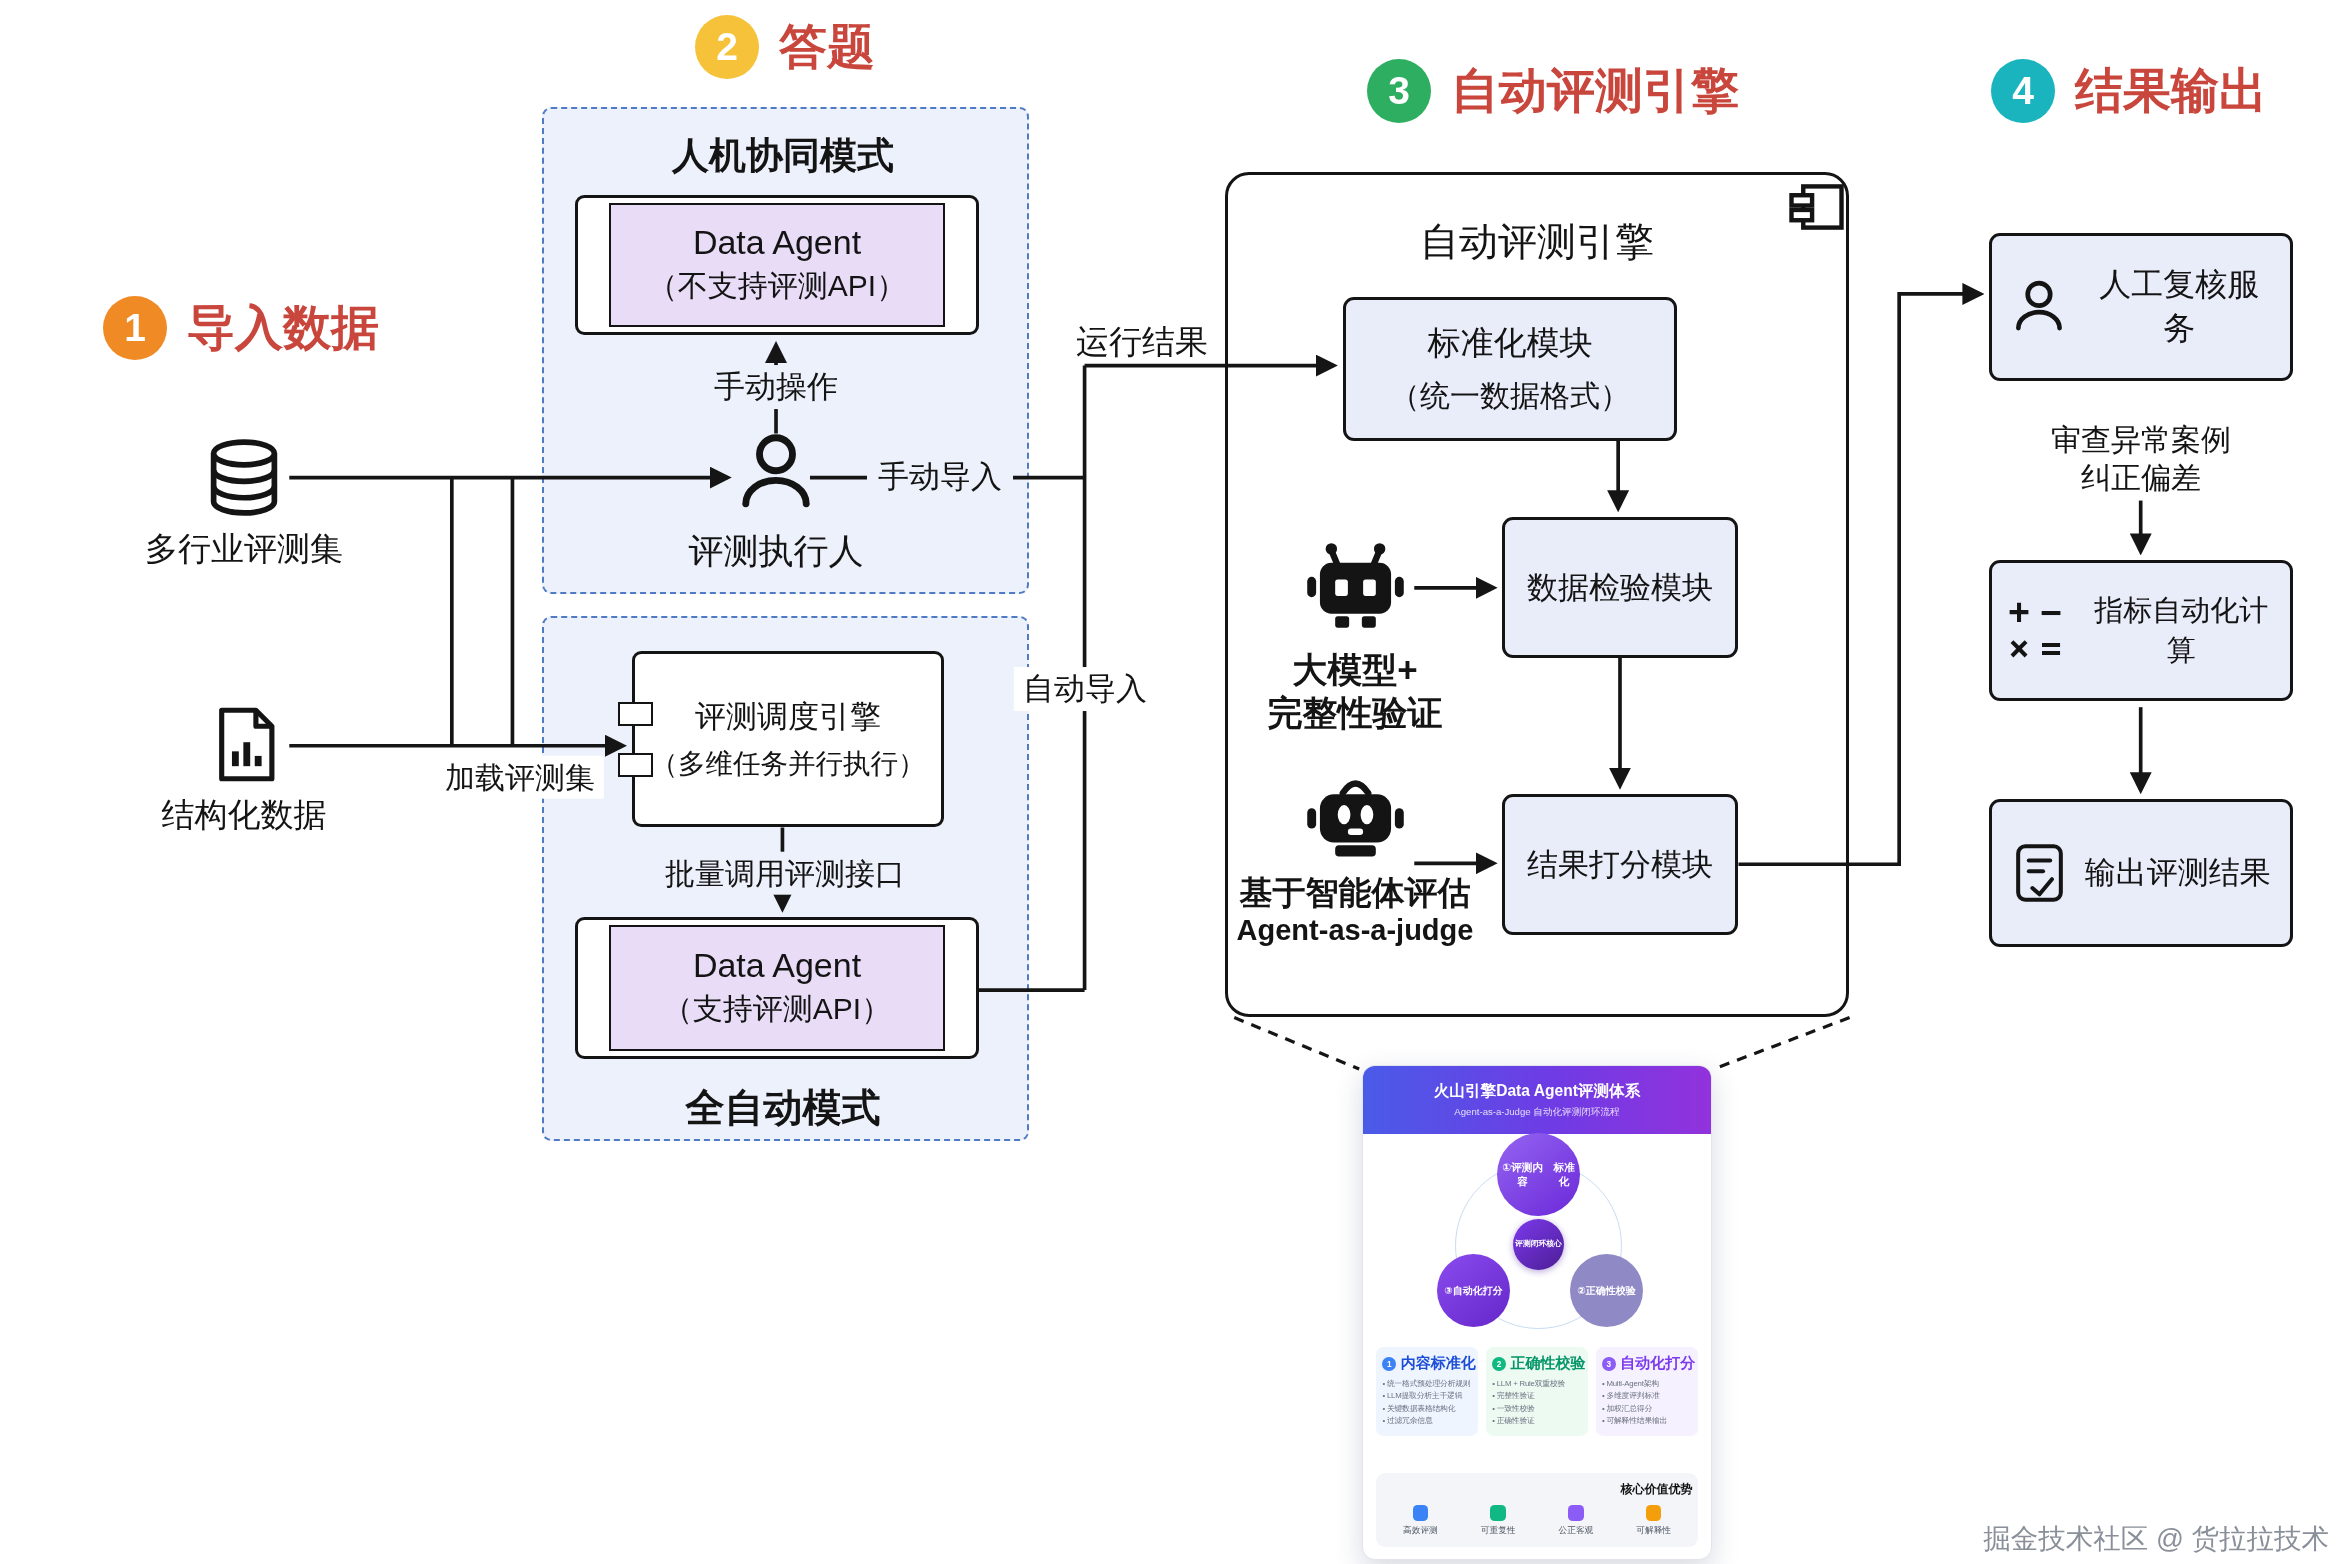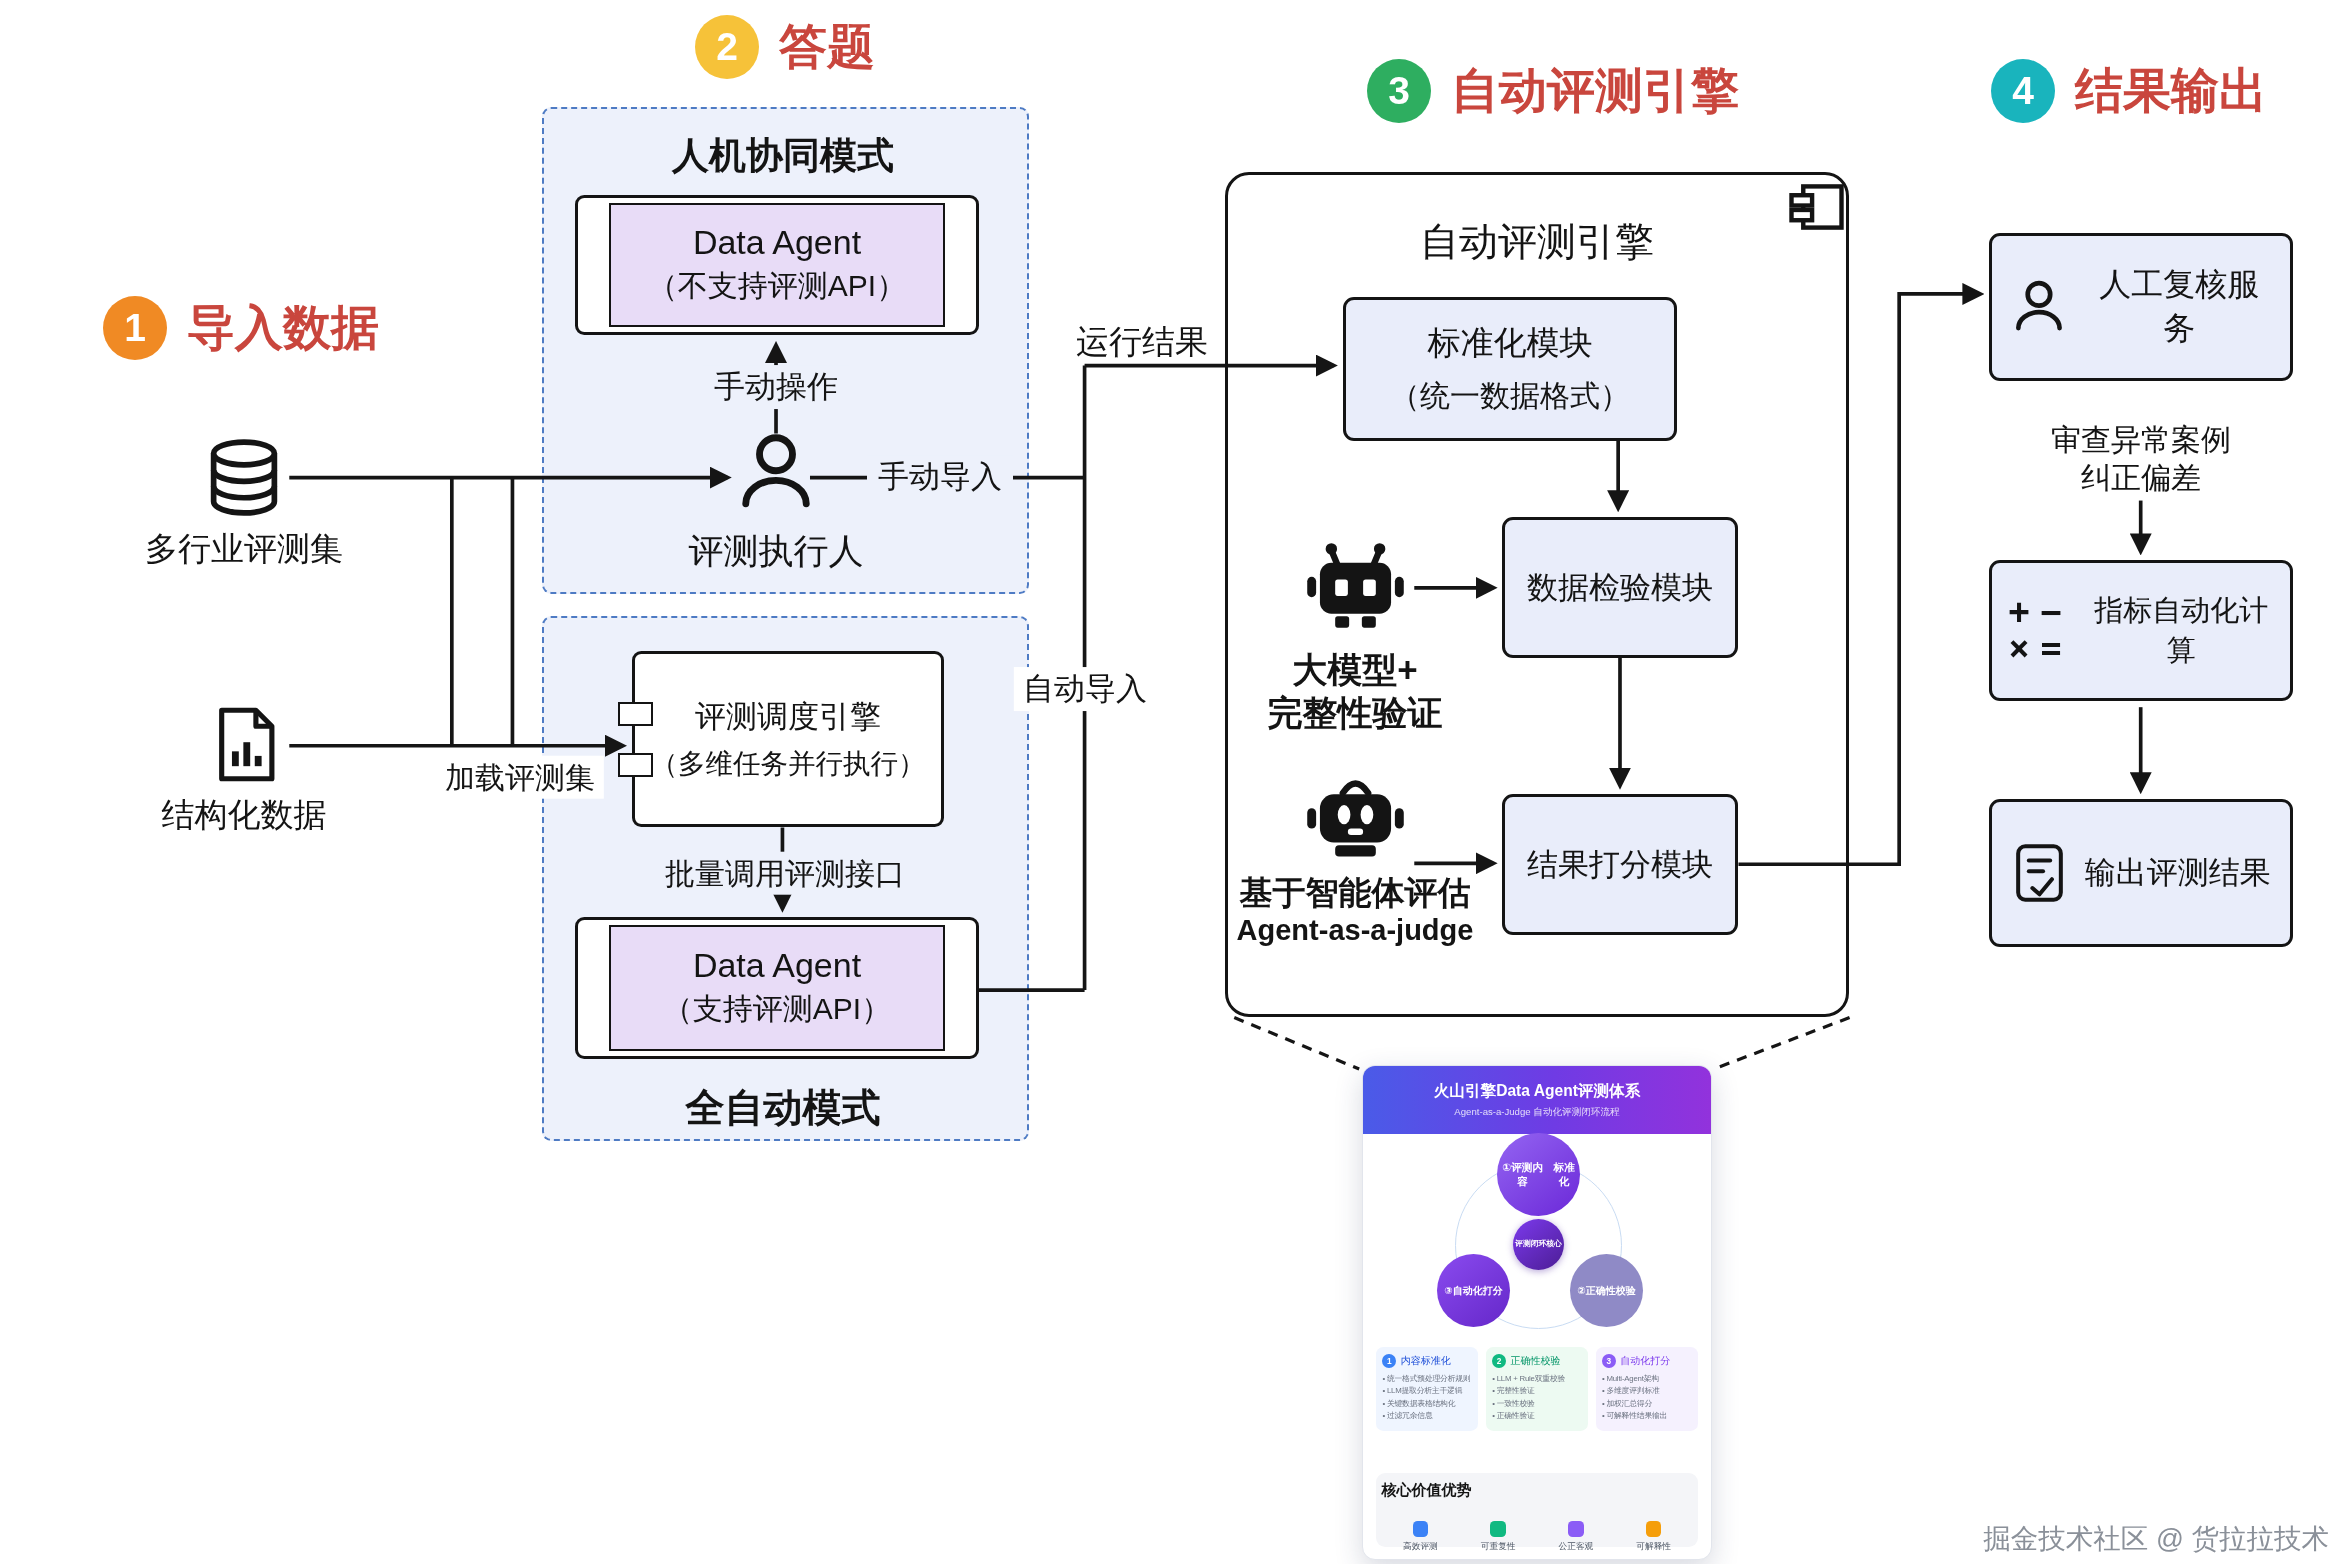--- a/index.html
+++ b/index.html
@@ -49,29 +49,29 @@
   .vc-top{left:134px;top:67px;width:83px;height:83px;background:linear-gradient(140deg,#9465F2,#6B28D8);font-size:10.6px}
   .vc-left{left:74px;top:188px;width:73px;height:73px;background:linear-gradient(140deg,#8A4BEF,#6527C9);font-size:10px}
   .vc-right{left:207px;top:188px;width:73px;height:73px;background:#8F8AC6;font-size:10px}
   .vc-center{left:150px;top:153px;width:51px;height:51px;background:linear-gradient(140deg,#7C3AED,#4C1D95);
     font-size:7.8px;box-shadow:0 1.8px 7.3px rgba(80,40,160,.4)}
   .poster-cols{position:absolute;left:13px;right:13px;top:281px;display:flex;gap:7.3px}
   .pcol{flex:1;border-radius:7.3px;padding:7.3px 6.4px 8.3px;min-width:0}
   .pcol-hdr{display:flex;align-items:center;gap:4.6px;margin-bottom:4.6px}
   .pcol-dot{width:13.8px;height:13.8px;border-radius:50%;color:#fff;font-size:8.3px;font-weight:bold;
     display:flex;align-items:center;justify-content:center;flex:none}
-  .pcol-title{font-size:10px;font-weight:normal;white-space:nowrap}
+  .pcol-title{font-size:15px;font-weight:bold;white-space:nowrap}
   .pcol ul{margin:0;padding:0;list-style:none}
   .pcol li{font-size:7.8px;color:#6B7280;line-height:1.6;white-space:nowrap;overflow:hidden;letter-spacing:-0.2px}
   .pcol li::before{content:"• "}
   .pcol-blue{background:#EFF5FF}.pcol-blue .pcol-dot{background:#3B82F6}.pcol-blue .pcol-title{color:#1D4ED8}
   .pcol-green{background:#EDFAF2}.pcol-green .pcol-dot{background:#10B981}.pcol-green .pcol-title{color:#059669}
   .pcol-purple{background:#F5F1FE}.pcol-purple .pcol-dot{background:#8B5CF6}.pcol-purple .pcol-title{color:#7C3AED}
   .poster-core{position:absolute;left:13px;right:13px;top:407px;bottom:12px;background:#F4F5F8;border-radius:9.2px;padding:8.3px 5.5px}
-  .core-title{text-align:left;font-size:15px;font-weight:bold;margin-bottom:21px}
+  .core-title{text-align:right;font-size:12px;font-weight:bold;margin-bottom:7px}
   .core-items{display:flex;justify-content:space-around}
   .core-item{display:flex;flex-direction:column;align-items:center;gap:3.7px}
   .core-ico{width:15.6px;height:15.6px;border-radius:4.6px}
   .core-item:nth-child(1) .core-ico{background:#3B82F6}
   .core-item:nth-child(2) .core-ico{background:#10B981}
   .core-item:nth-child(3) .core-ico{background:#8B5CF6}
   .core-item:nth-child(4) .core-ico{background:#F59E0B}
   .core-lbl{font-size:8.7px;color:#4B5563}
 </style>
 </head>

